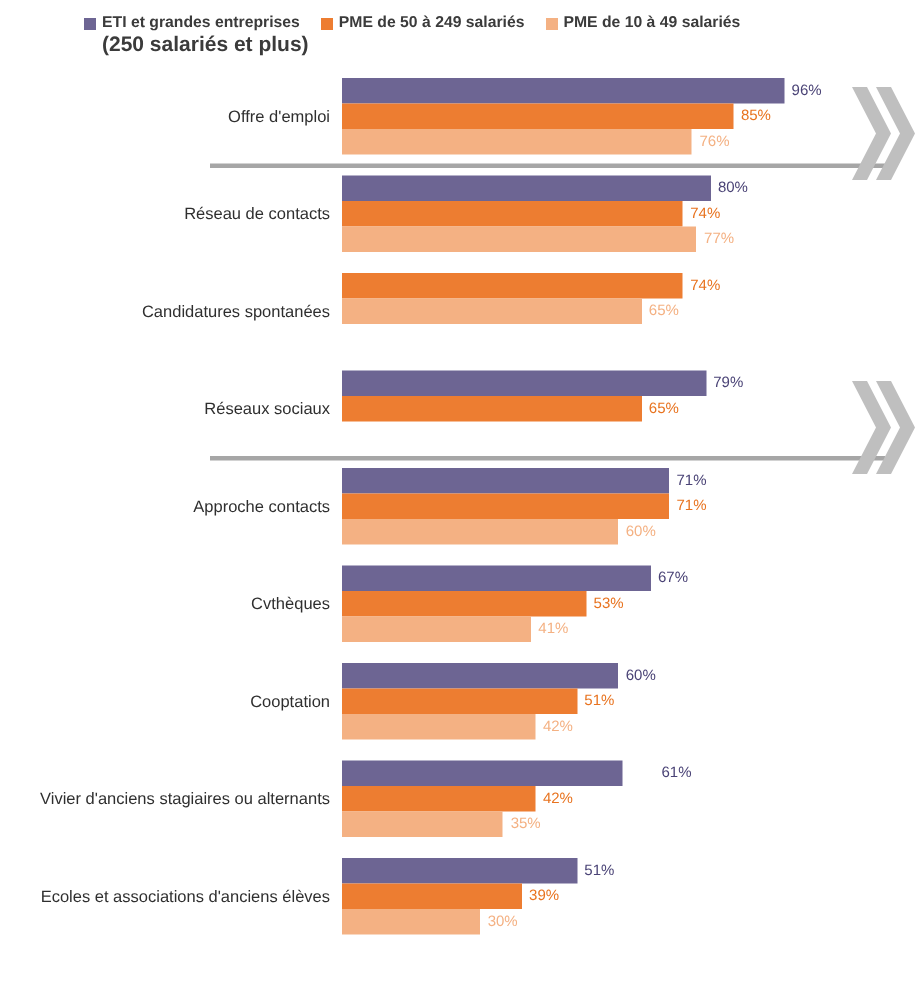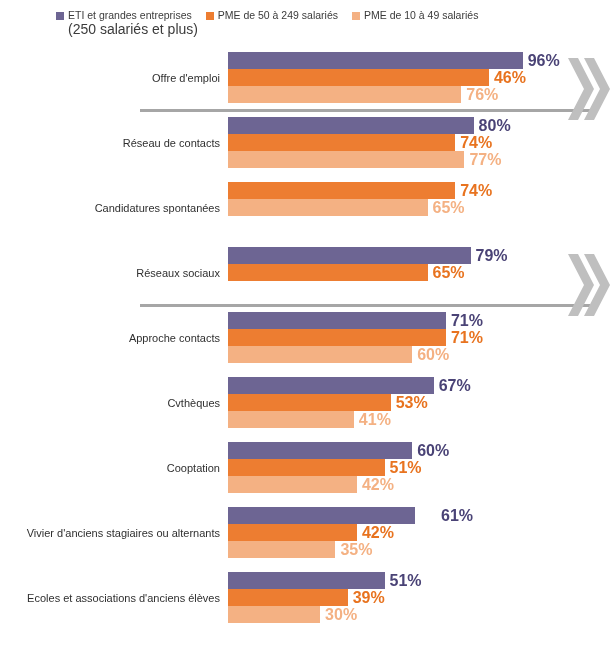--- a/index.html
+++ b/index.html
@@ -15,20 +15,21 @@
     overflow: hidden;
     position: relative;
   }
 
   
   #legend {
     position: absolute;
     left: 56px;
     top: 9px;
     width: 540px;
+    font-weight: bold;
   }
   .legend-row {
     display: flex;
     align-items: flex-start;
     flex-wrap: nowrap;
   }
   .legend-item {
     display: flex;
     align-items: flex-start;
     margin-right: 14px;
@@ -98,22 +99,22 @@
   }
   .bar {
     position: absolute;
     left: 0;
     top: 0;
     height: 17px;
   }
   .bar-value {
     position: absolute;
     top: 1px;
-    font-size: 16px;
-    font-weight: bold;
+    font-size: 10px;
+    font-weight: normal;
     line-height: 15px;
     white-space: nowrap;
   }
   .s0 .bar { background: #6D6593; }
   .s1 .bar { background: #ED7D31; }
   .s2 .bar { background: #F4B183; }
   .s0 .bar-value { color: #4A4376; }
   .s1 .bar-value { color: #E8731F; }
   .s2 .bar-value { color: #F4B183; }
 
@@ -163,21 +164,21 @@
       <div class="cat-label">
         <span>Offre d'emploi</span>
       </div>
       <div class="bars">
         <div class="barline s0">
           <div class="bar" style="width: 294.72px; background: rgb(109, 101, 147);"></div>
           <div class="bar-value" style="left: 299.72px;">96%</div>
         </div>
         <div class="barline s1">
           <div class="bar" style="width: 260.95px; background: rgb(237, 125, 49);"></div>
-          <div class="bar-value" style="left: 265.95px;">46%</div>
+          <div class="bar-value" style="left: 265.95px;">85%</div>
         </div>
         <div class="barline s2">
           <div class="bar" style="width: 233.32px; background: rgb(244, 177, 131);"></div>
           <div class="bar-value" style="left: 238.32px;">76%</div>
         </div>
       </div>
       <div class="separator" style="top: 57px;"></div>
     </div>
     <div class="group">
       <div class="cat-label">

